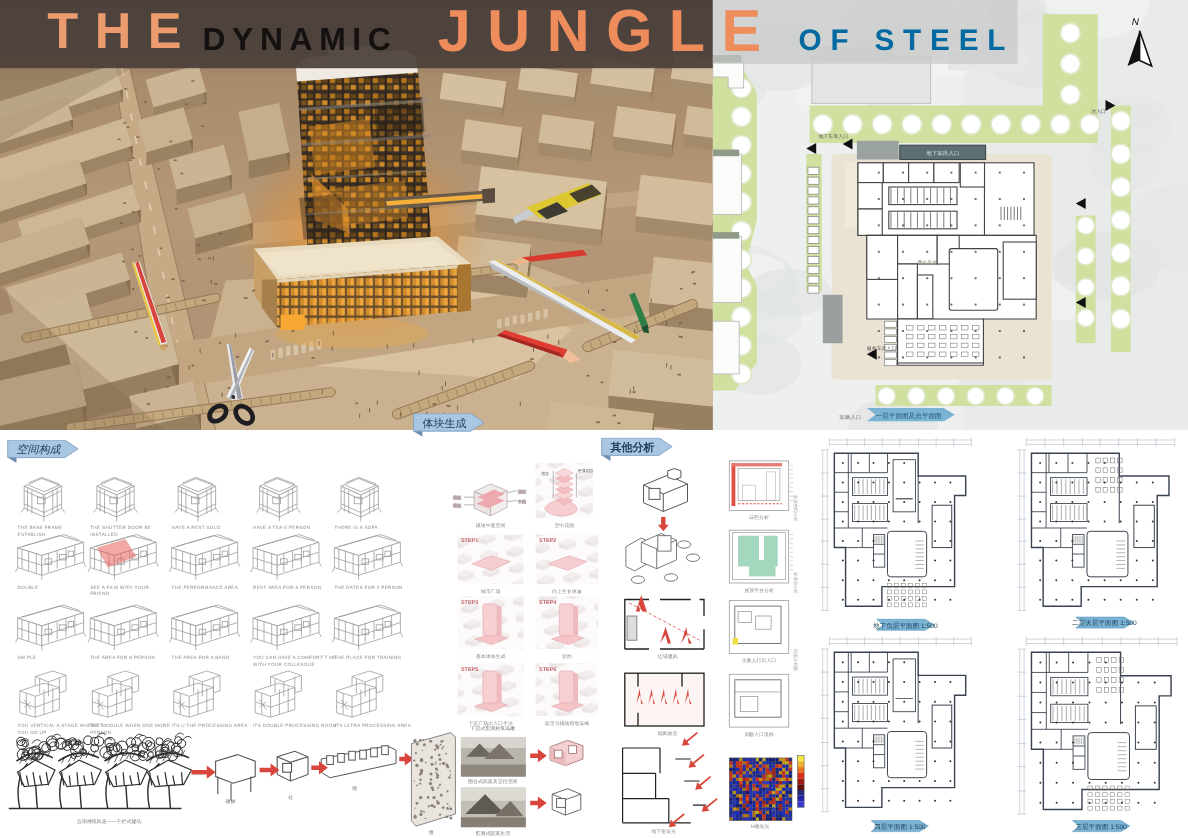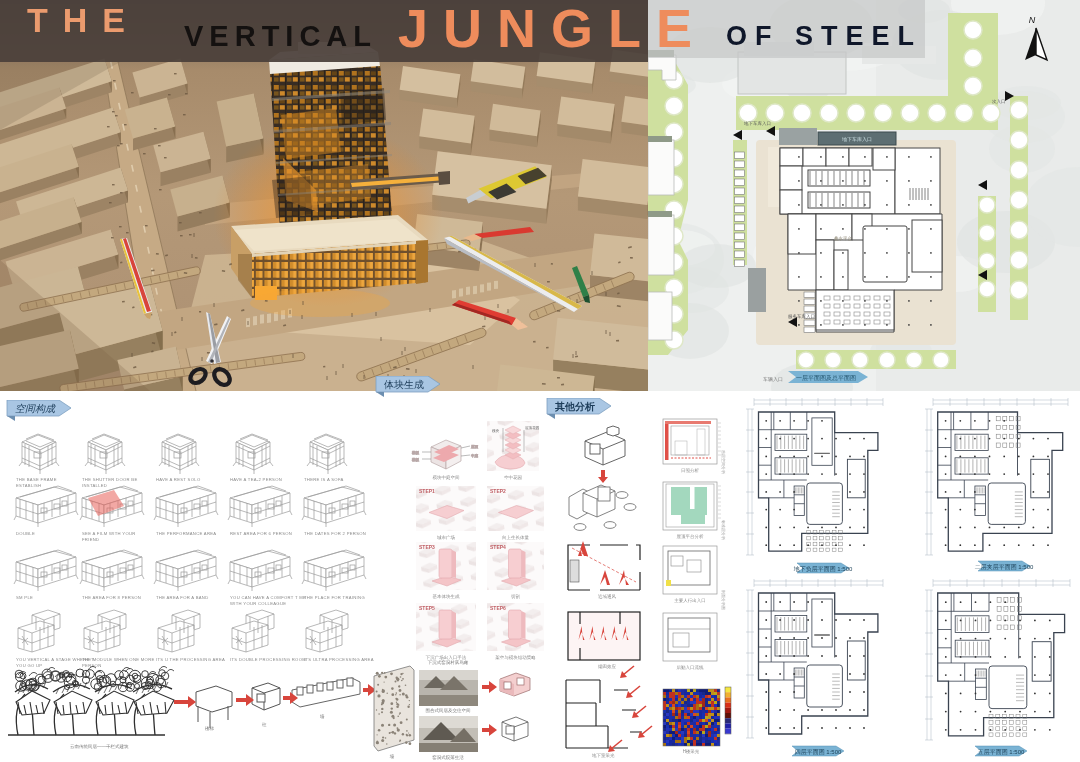--- a/index.html
+++ b/index.html
@@ -890,29 +890,29 @@
 <g>
 <text x="384" y="23" font-size="9" font-style="italic" fill="#111" text-anchor="middle">N</text>
 <polygon points="388,28 377,60 388,55" fill="#111"></polygon>
 <polygon points="388,28 399,60 388,55" fill="#ffffff" stroke="#111" stroke-width="1.4"></polygon>
 </g>
 </svg>
 </div>
 
 <div class="abs" style="left:0;top:0;width:648px;height:62px;background:rgba(74,64,58,0.93);"></div>
 
-<div class="abs" style="left:27px;top:1px;color:#eb9b6e;font-size:34px;font-weight:bold;letter-spacing:15px;">THE</div>
-
-<div class="abs" style="left:184px;top:20px;color:#141110;font-size:29px;font-weight:bold;letter-spacing:6px;">VERTICAL</div>
+<div class="abs" style="left:43px;top:1px;color:#eb9b6e;font-size:46px;font-weight:bold;letter-spacing:15px;">THE</div>
+
+<div class="abs" style="left:184px;top:20px;color:#141110;font-size:29px;font-weight:bold;letter-spacing:6px;">DYNAMIC</div>
 
 <div class="abs" style="left:398px;top:-3px;color:#ee8c5c;font-size:54px;font-weight:bold;letter-spacing:15px;z-index:6;">JUNGLE</div>
 
 <div class="abs" style="left:648px;top:0px;width:277px;height:58px;background:rgba(198,199,200,0.72);"></div>
 
-<div class="abs" style="left:726px;top:21px;color:#0f172a;font-size:27px;font-weight:bold;letter-spacing:8px;">OF STEEL</div>
+<div class="abs" style="left:726px;top:21px;color:#0369a1;font-size:27px;font-weight:bold;letter-spacing:8px;">OF STEEL</div>
 
 <div class="abs" style="left:5px;top:400px;width:60px;height:16px;font-style:italic;"><svg width="72" height="22">
         <polygon points="2,0 54,0 66,8 54,16 2,16 2,16" fill="#a9c6e3" stroke="#7d9fc0" stroke-width="0.8"></polygon>
         <polygon points="2,16 10,21 10,16" fill="#6d8fb0"></polygon>
         <text x="30.0" y="12" font-size="10" fill="#1d3d5a" text-anchor="middle" font-family="Liberation Sans">空间构成</text>
       </svg></div>
 
 <div class="abs" style="left:374px;top:376px;width:60px;height:16px;"><svg width="72" height="22">
         <polygon points="2,0 54,0 66,8 54,16 2,16 2,16" fill="#a9c6e3" stroke="#7d9fc0" stroke-width="0.8"></polygon>
         <polygon points="2,16 10,21 10,16" fill="#6d8fb0"></polygon>

